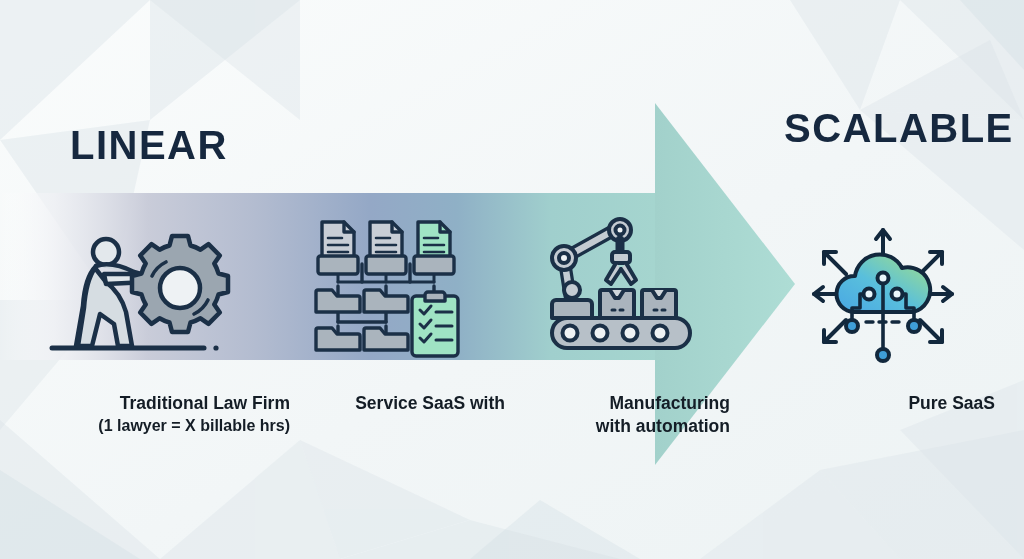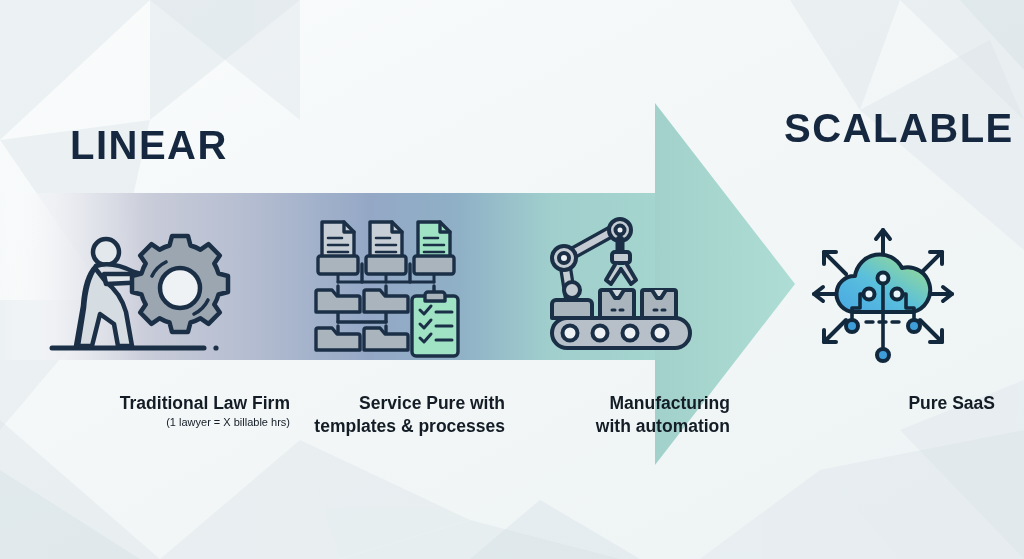--- a/index.html
+++ b/index.html
@@ -45,21 +45,21 @@
     position:absolute;
     z-index:4;
     text-align:right;
     color:#141d26;
     font-size:17.5px;
     line-height:1.32;
     white-space:nowrap;
   }
   .caption .l1 { font-weight:bold; display:block; }
   .caption .l2 { font-weight:bold; display:block; }
-  .caption .l2.regular { font-weight:normal; font-size:11px; }
+  .caption .l2.regular { font-weight:bold; font-size:16px; }
 
   #caption-law     { left:30px;  top:392px; width:260px; }
   #caption-service { left:280px; top:392px; width:225px; }
   #caption-mfg     { left:525px; top:392px; width:205px; }
   #caption-saas    { left:770px; top:392px; width:225px; }
 
   .icon-slot {
     position:absolute;
     z-index:3;
   }
@@ -291,22 +291,21 @@
         <path d="M58 100 H92" stroke-width="3.4" stroke-dasharray="7 6"></path>
       </g>
     </svg>
   </div>
 
   <div class="caption" id="caption-law">
     <span class="l1">Traditional Law Firm</span>
     <span class="l2 regular">(1 lawyer = X billable hrs)</span>
   </div>
   <div class="caption" id="caption-service">
-    <span class="l1">Service Pure with</span>
-    <span class="l2">templates &amp; processes</span>
+    <span class="l1">Service SaaS with</span>
   </div>
   <div class="caption" id="caption-saas">
     <span class="l1">Pure SaaS</span>
   </div>
   <div class="caption" id="caption-mfg">
     <span class="l1">Manufacturing</span>
     <span class="l2">with automation</span>
   </div>
 
 </div>

